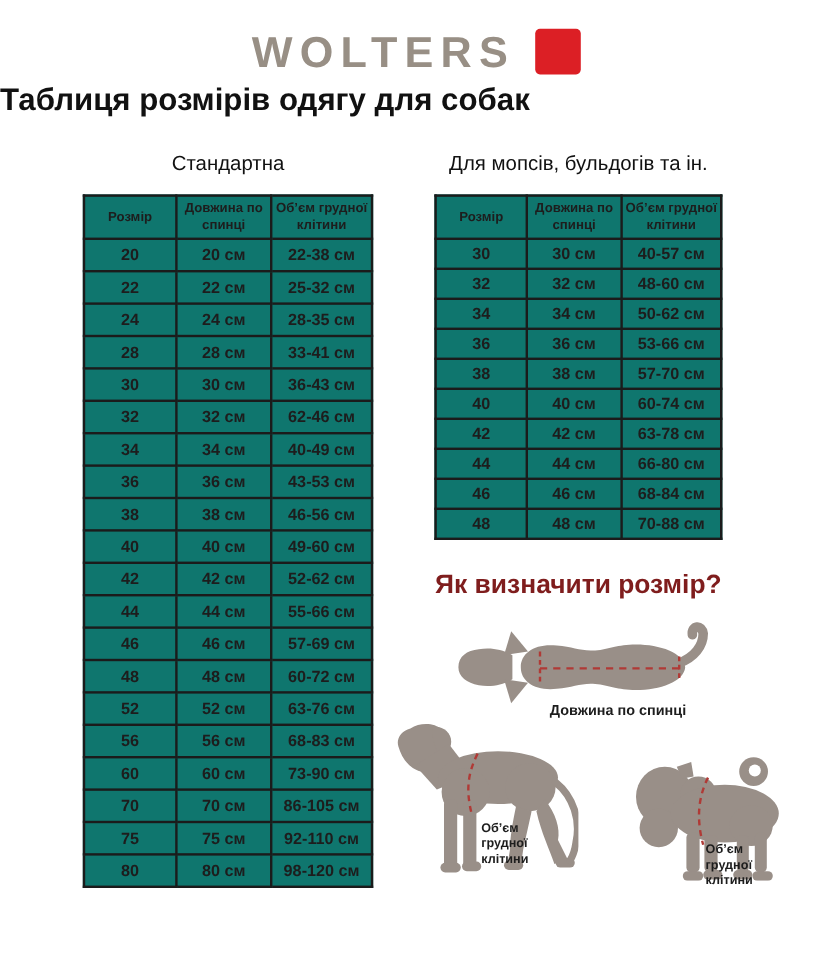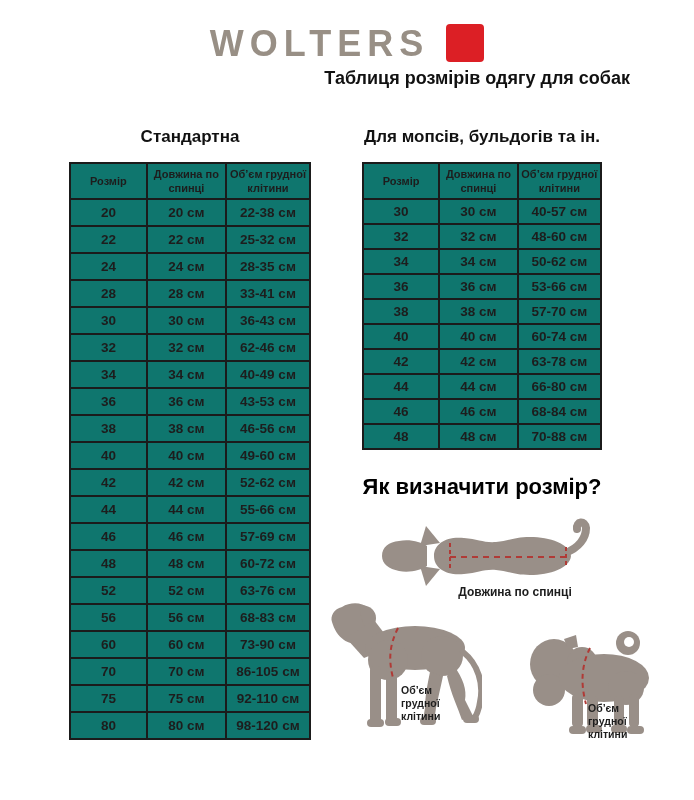--- a/index.html
+++ b/index.html
@@ -16,25 +16,25 @@
   .logo-text {
     font-size:36px; font-weight:700; letter-spacing:6px; line-height:40px;
     color:var(--logo-gray,#988f85);
   }
   .logo-square {
     width:38px; height:38px; border-radius:4px;
     background:var(--accent-red,#dc1f25);
   }
   .page-title {
     position:absolute; top:68px; left:0; width:630px;
-    text-align:right; font-size:18px; font-weight:700; color:#111;
+    text-align:left; font-size:26px; font-weight:700; color:#111;
   }
   
   .col-heading {
-    position:absolute; top:127px; font-size:17px; font-weight:700;
+    position:absolute; top:127px; font-size:17px; font-weight:400;
     text-align:center; color:#111;
   }
   #std-heading { left:69px;  width:242px; }
   #pug-heading { left:362px; width:240px; }
   
   .size-table {
     position:absolute; top:162px; border-collapse:collapse;
     table-layout:fixed; background:#0f766e;
   }
   #std-table { left:69px;  width:242px; }
@@ -43,21 +43,21 @@
     border:2px solid #1b1b1b; text-align:center; vertical-align:middle;
     font-weight:700; color:#1d1d1d;
   }
   .size-table th { font-size:11px; line-height:1.3; height:34px; padding:0 2px; }
   .size-table td { font-size:13.5px; height:25px; padding:0; }
   #pug-table td  { height:23px; }
   col.c1 { width:32%; } col.c2 { width:33%; } col.c3 { width:35%; }
   
   .sizing-heading {
     position:absolute; left:300px; top:474px; width:364px;
-    text-align:center; font-size:22px; font-weight:700; color:#000000;
+    text-align:center; font-size:22px; font-weight:700; color:#7f1d1d;
   }
   .diag { position:absolute; }
   #topview-svg  { left:380px; top:518px; }
   #sidedog-svg  { left:330px; top:602px; }
   #bulldog-svg  { left:528px; top:630px; }
   .df   { fill:var(--silhouette,#998f88); }
   .ds   { stroke:var(--silhouette,#998f88); fill:none; stroke-linecap:round; }
   .dash { stroke:var(--dash-red,#b03a36); fill:none; stroke-width:2; }
   .hole { fill:#ffffff; }
   .diag-label {

